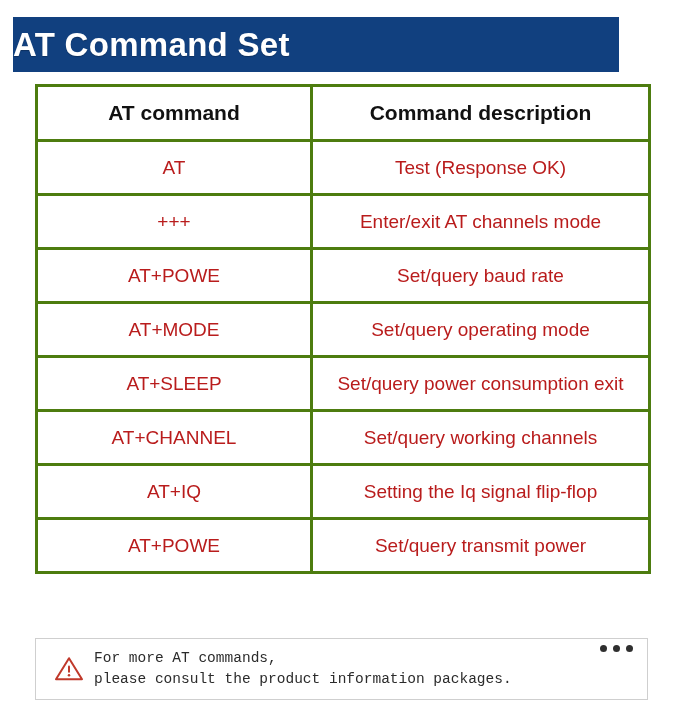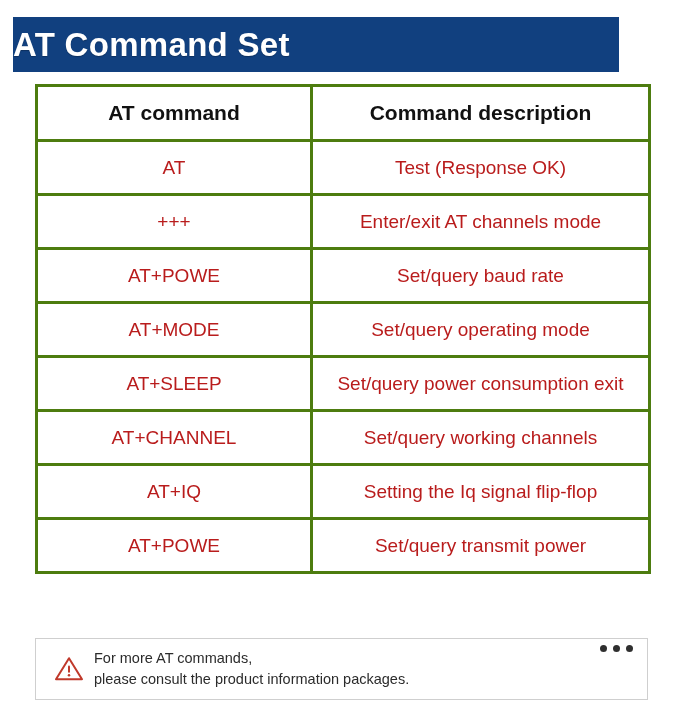--- a/index.html
+++ b/index.html
@@ -90,20 +90,21 @@
     box-sizing: border-box;
     background: #ffffff;
   }
   .footer-inner {
     position: absolute;
     left: 18px;
     top: 9px;
     display: flex;
     align-items: center;
     gap: 10px;
+    font-family: Liberation Mono, monospace;
   }
   .warn-icon {
     width: 30px;
     height: 27px;
     flex: 0 0 auto;
     display: block;
   }
   .footer-lines {
     display: flex;
     flex-direction: column;

